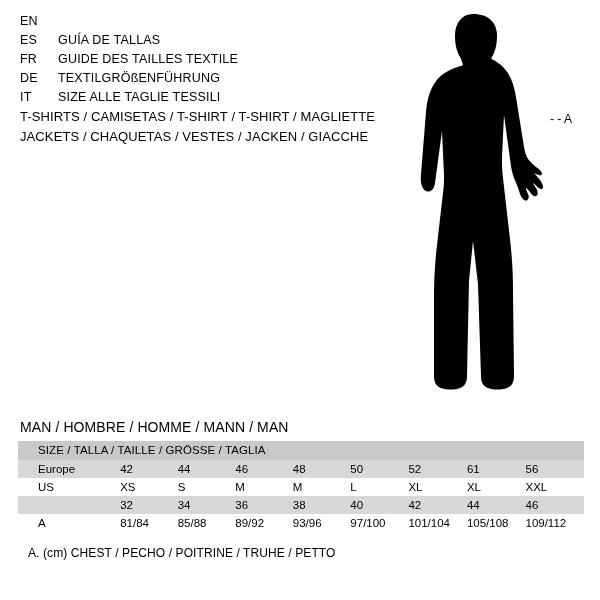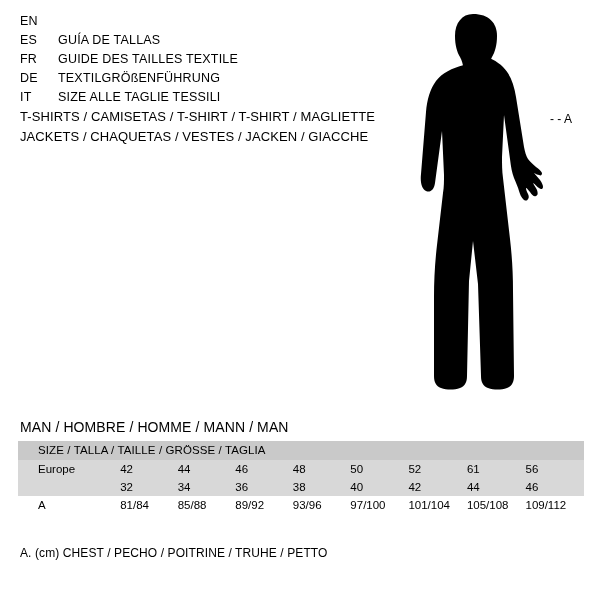--- a/index.html
+++ b/index.html
@@ -120,21 +120,21 @@
   tr.shade td {
     background: #d8d8d8;
   }
   tr.plain td {
     background: #ffffff;
   }
 
   
   .footnote {
     position: absolute;
-    left: 20px;
+    left: 28px;
     top: 546px;
     font-size: 12px;
     letter-spacing: 0.1px;
   }
 </style>
 </head>
 <body>
 
 <div class="page">
 
@@ -237,20 +237,31 @@
         <td class="label">Europe</td>
         <td class="val">42</td>
         <td class="val">44</td>
         <td class="val">46</td>
         <td class="val">48</td>
         <td class="val">50</td>
         <td class="val">52</td>
         <td class="val">61</td>
         <td class="val">56</td>
       </tr>
+      <tr class="plain">
+        <td class="label">US</td>
+        <td class="val">XS</td>
+        <td class="val">S</td>
+        <td class="val">M</td>
+        <td class="val">M</td>
+        <td class="val">L</td>
+        <td class="val">XL</td>
+        <td class="val">XL</td>
+        <td class="val">XXL</td>
+      </tr>
       <tr class="shade">
         <td class="label"></td>
         <td class="val">32</td>
         <td class="val">34</td>
         <td class="val">36</td>
         <td class="val">38</td>
         <td class="val">40</td>
         <td class="val">42</td>
         <td class="val">44</td>
         <td class="val">46</td>

